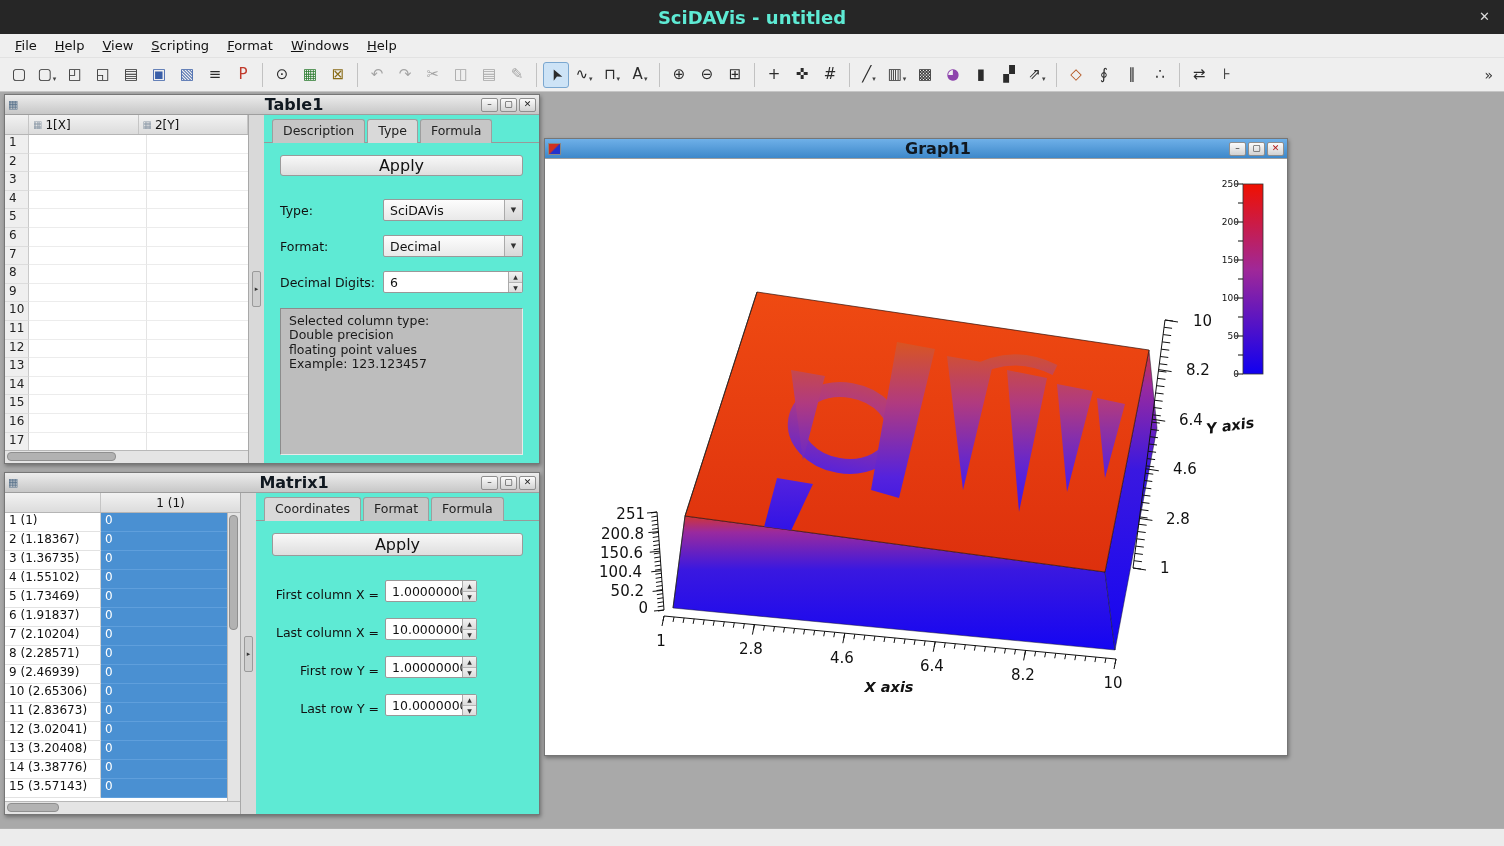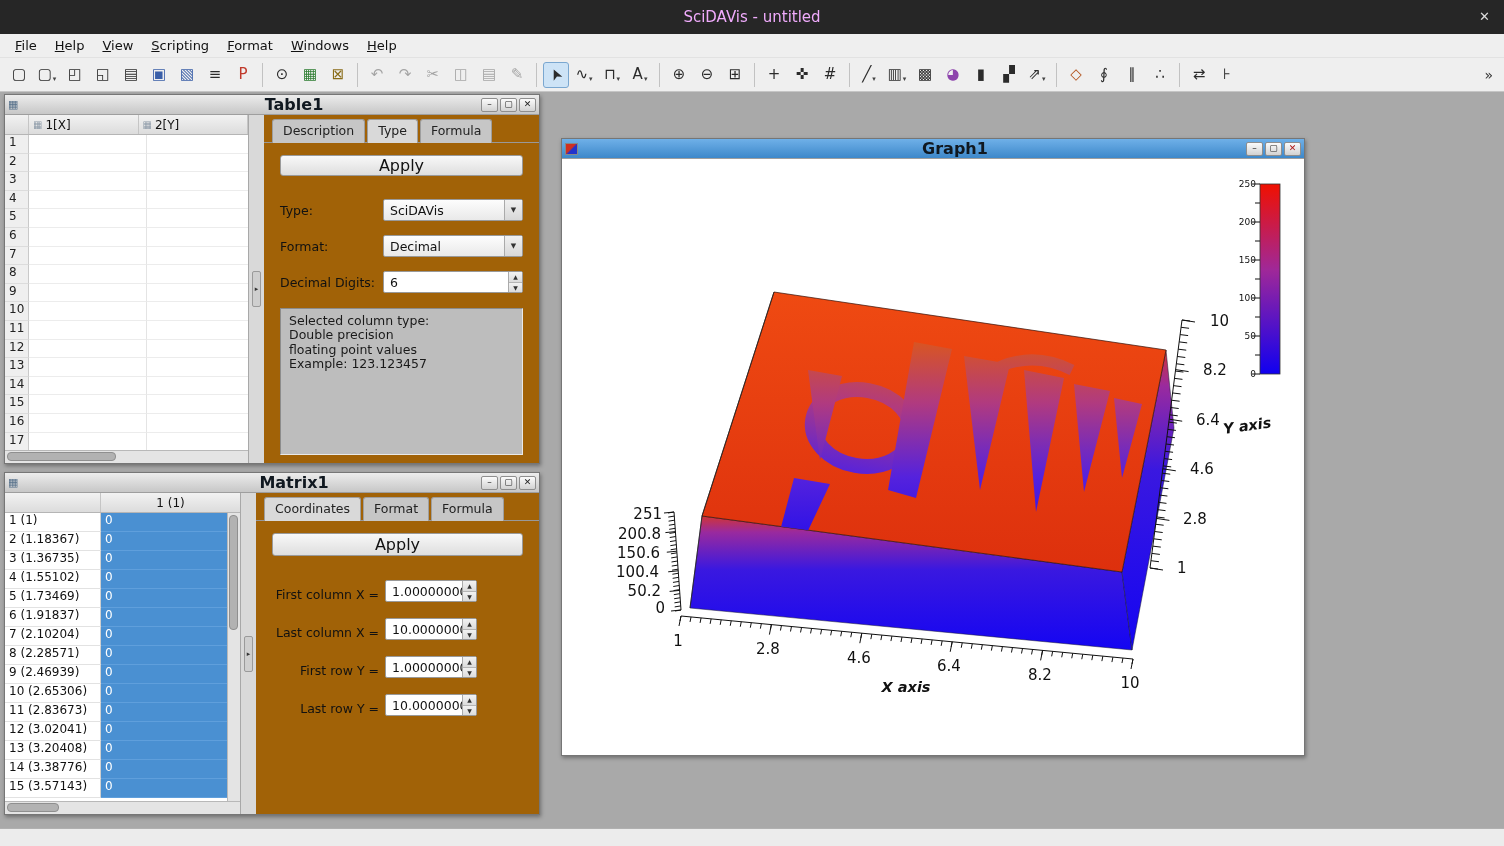--- a/index.html
+++ b/index.html
@@ -1,21 +1,21 @@
 <!DOCTYPE html>
 <html><head>
 <meta charset="utf-8">
 <style>
   * { box-sizing: border-box; margin: 0; padding: 0; }
   html,body { width:1504px; height:846px; overflow:hidden; }
   body { font-family:"DejaVu Sans","Liberation Sans",sans-serif; font-size:13px; color:#111; background:#a9a9a9; }
 
   
   .titlebar { height:34px; background:#262626; position:relative; display:flex; align-items:center; justify-content:center; }
-  .app-title { color:#f0abfc; font-weight:normal; font-size:15px; }
+  .app-title { color:#5eead4; font-weight:bold; font-size:18px; }
   .app-close { position:absolute; right:14px; top:9px; color:#ddd; font-size:13px; cursor:pointer; }
 
   .menubar { height:24px; background:#efefef; display:flex; align-items:center; padding-left:6px; border-bottom:1px solid #e2e2e2; }
   .menu-item { display:inline-block; padding:3px 9px; font-size:13px; color:#111; }
   .menu-item::first-letter { text-decoration:underline; }
 
   .toolbar { height:34px; background:#efefef; border-bottom:1px solid #c5c5c5; display:flex; align-items:center; padding:0 5px; }
   .tb-btn { height:26px; min-width:26px; display:flex; align-items:center; justify-content:center; margin:0 1px; border:1px solid transparent; border-radius:3px; padding:0 2px; }
   .tb-btn .glyph { font-size:15px; color:#2b2b2b; display:inline-block; line-height:1; }
   .tb-btn .dd { font-size:7px; color:#444; margin-left:1px; align-self:flex-end; padding-bottom:4px; }
@@ -51,21 +51,21 @@
   .t1-rows { flex:1; overflow:hidden; }
   .t1-row { display:flex; height:18.6px; }
   .t1-rownum { width:24px; background:#efefef; border-right:1px solid #c9c9c9; border-bottom:1px solid #dcdcdc; font-size:12px; padding-left:4px; color:#222; }
   .t1-c1 { width:118px; border-right:1px solid #e4e4e4; border-bottom:1px solid #ececec; }
   .t1-c2 { flex:1; border-bottom:1px solid #ececec; }
   .hscroll { height:13px; background:#e4e4e4; border-top:1px solid #b8b8b8; position:relative; flex:none; }
   .hscroll-handle { position:absolute; top:1px; height:9px; left:2px; background:#b2b2b2; border:1px solid #8f8f8f; border-radius:4px; }
   .splitter { width:15px; display:flex; align-items:center; justify-content:center; background:#d9d9d9; }
   .split-btn { width:9px; height:36px; background:#cfcfcf; border:1px solid #9a9a9a; border-radius:2px; font-size:7px; display:flex; align-items:center; justify-content:center; color:#333; }
 
-  .panel { flex:1; display:flex; flex-direction:column; background:#a16207; }
+  .panel { flex:1; display:flex; flex-direction:column; background:#5eead4; }
   .tabs { display:flex; gap:2px; padding:3px 8px 0; border-bottom:1px solid #999; }
   .tab { padding:3px 10px 4px; font-size:12.5px; background:#c6c6c6; border:1px solid #9e9e9e; border-bottom:none; border-radius:3px 3px 0 0; position:relative; top:1px; color:#222; }
   .tab.active { background:#d9d9d9; padding-bottom:5px; }
   .apply-btn { margin:12px 16px 16px; height:23px; display:flex; align-items:center; justify-content:center; font-size:16px; background:linear-gradient(#f8f8f8,#dedede); border:1px solid #9a9a9a; border-radius:3px; }
   .form-row { display:flex; align-items:center; justify-content:space-between; margin:7px 16px; }
   .form-row label { font-size:12.5px; }
   .combo { width:140px; height:22px; display:flex; align-items:center; background:linear-gradient(#fdfdfd,#e9e9e9); border:1px solid #999; border-radius:2px; padding-left:6px; font-size:12.5px; }
   .combo-arrow { margin-left:auto; width:18px; height:100%; border-left:1px solid #aaa; display:flex; align-items:center; justify-content:center; font-size:7px; background:linear-gradient(#f0f0f0,#d8d8d8); color:#333; }
   .spin { width:140px; height:22px; display:flex; align-items:center; background:#fff; border:1px solid #999; border-radius:2px; font-size:12.5px; }
   .spin .spin-val { padding-left:6px; white-space:nowrap; overflow:hidden; flex:1; }
@@ -86,21 +86,21 @@
   .m1-row { display:flex; height:19px; }
   .m1-rowlabel { width:96px; background:#fff; border-right:1px solid #cfcfcf; border-bottom:1px solid #e2e2e2; font-size:12px; padding-left:4px; color:#111; white-space:nowrap; }
   .m1-cell { flex:1; background:#4a90d2; color:#fff; font-size:12px; padding-left:4px; border-bottom:1px solid #5f9fdc; }
   .vscroll { width:13px; background:#e4e4e4; border-left:1px solid #b8b8b8; position:relative; flex:none; }
   .vscroll-handle { position:absolute; left:1px; width:9px; top:2px; height:40%; background:#b2b2b2; border:1px solid #8f8f8f; border-radius:4px; }
   .form-row2 { display:flex; align-items:flex-end; margin:8px 62px 8px 8px; }
   .form-row2 label { flex:1; text-align:right; padding-right:6px; font-size:12.5px; white-space:nowrap; }
   .spin-sm { width:92px; flex:none; }
 
   
-  #winGraph { left:561px; top:46px; width:744px; height:618px; }
+  #winGraph { left:544px; top:46px; width:744px; height:618px; }
   .graph-body { background:#fff; }
   .plot { width:100%; height:100%; display:block; }
   .tick-text { font-size:15px; fill:#111; }
   .axis-title { font-size:14.5px; font-weight:bold; font-style:italic; fill:#111; }
   .cb-text { font-size:9px; fill:#111; }
 </style>
 </head>
 <body>
 
 <div class="app">

